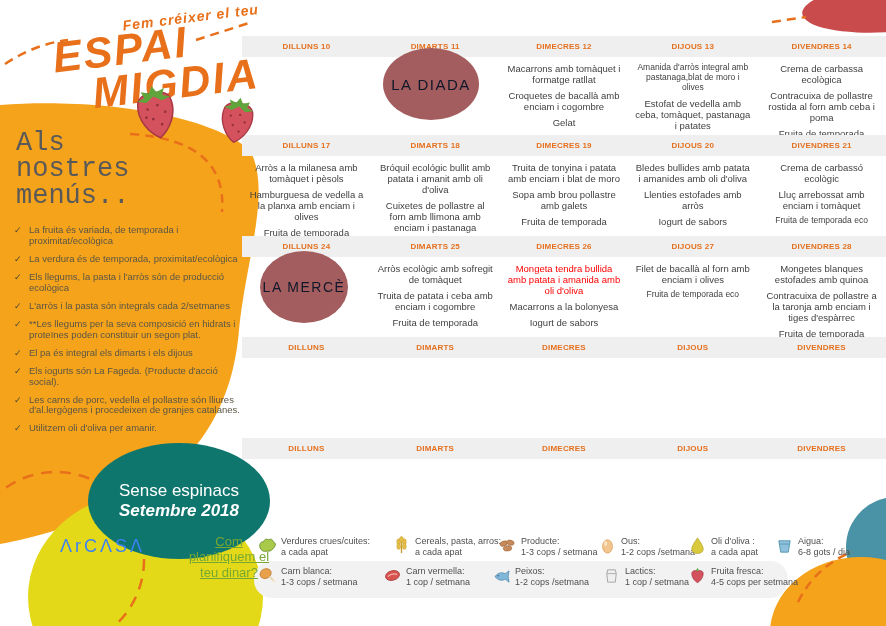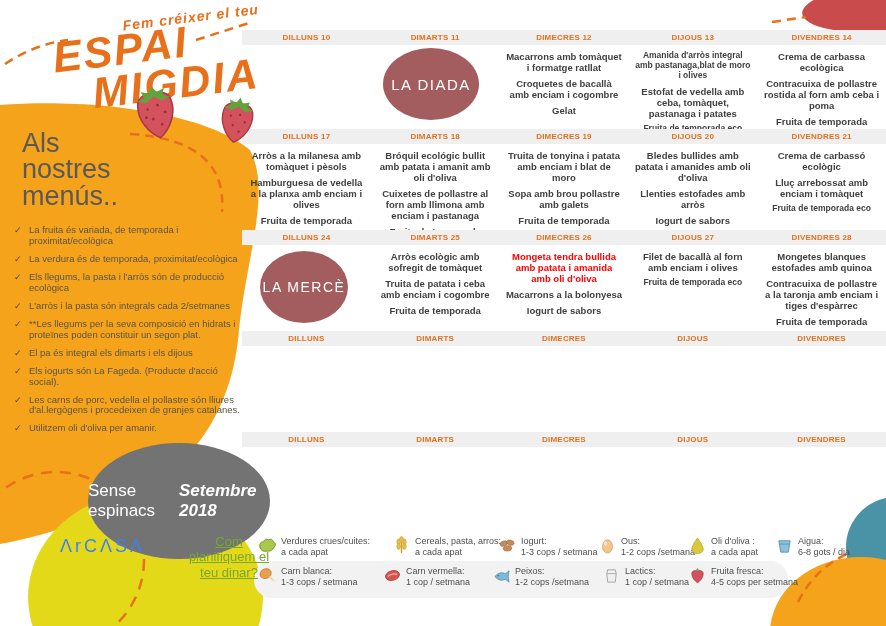--- a/index.html
+++ b/index.html
@@ -5,52 +5,52 @@
   html,body{margin:0;padding:0;background:#fff;}
   #canvas{position:relative;width:886px;height:626px;background:#fff;overflow:hidden;
           font-family:"Liberation Sans",sans-serif;}
   .abs{position:absolute;}
   
   #blob-orange{left:0;top:0;z-index:1;}
   #yellow-circle{left:28px;top:492px;width:235px;height:210px;background:#E3D918;border-radius:50%;z-index:2;}
   #teal-circle{left:846px;top:497px;width:100px;height:100px;background:#4A92A5;border-radius:50%;z-index:2;}
   #br-orange{left:770px;top:557px;width:182px;height:152px;background:#F5A31B;border-radius:50%;z-index:2;}
   #tr-red{left:802px;top:-17px;width:172px;height:49px;background:#C94B4C;border-radius:50%;transform:rotate(-4deg);z-index:2;}
-  #green-badge{left:88px;top:443px;width:182px;height:116px;background:#737373;border-radius:50%;z-index:3;
-               display:flex;flex-direction:row;align-items:center;justify-content:center;color:#fff;}
+  #green-badge{left:88px;top:443px;width:182px;height:116px;background:#0f766e;border-radius:50%;z-index:3;
+               display:flex;flex-direction:column;align-items:center;justify-content:center;color:#fff;}
   #badge-line1{font-size:17px;}
   #badge-line2{font-size:17px;font-weight:bold;font-style:italic;}
   #dashes{left:0;top:0;z-index:3;pointer-events:none;}
   
   #logo{left:40px;top:6px;width:270px;z-index:5;color:#E8701A;}
   #logo-tagline{display:block;margin-left:82px;transform:rotate(-7deg);font-size:14px;font-style:italic;font-weight:bold;letter-spacing:1px;}
   .logo-title{display:block;font-size:43px;font-weight:bold;font-style:italic;letter-spacing:2px;line-height:0.88;transform:rotate(-7deg);}
   #logo-line1{margin-left:12px;margin-top:2px;}
   #logo-line2{margin-left:52px;}
   .strawberry{z-index:6;}
   
   #sidebar{left:14px;top:130px;width:226px;z-index:4;}
-  #sidebar-heading{margin:0 8px 16px;width:110px;font-size:27px;font-weight:normal;color:#595959;line-height:0.98;}
+  #sidebar-heading{margin:0 2px 16px;width:110px;font-size:27px;font-weight:normal;color:#595959;line-height:0.98;font-family:Liberation Mono, monospace;}
   #sidebar-list{list-style:none;margin:0;padding:0;}
   .sidebar-item{position:relative;padding-left:15px;margin-bottom:7px;font-size:9.5px;color:#5A5545;line-height:1.15;}
   .check{position:absolute;left:0;top:0;font-size:9px;color:#4A4733;}
   
   #brand-logo{left:60px;top:536px;z-index:4;color:#3b82f6;font-size:18px;letter-spacing:3px;}
   #question{left:183px;top:534px;width:92px;text-align:center;color:#76A832;font-size:13px;line-height:1.18;z-index:4;text-decoration:underline;}
   
   #menu-grid{left:242px;top:30px;width:644px;height:452px;z-index:4;}
   .week{position:absolute;left:0;width:644px;}
-  .day-band{height:15px;background:#EFEFEF;display:grid;grid-template-columns:repeat(5,1fr);align-items:center;}
+  .day-band{height:21px;background:#EFEFEF;display:grid;grid-template-columns:repeat(5,1fr);align-items:center;margin-top:6px;}
   .day-label{text-align:center;color:#E4701E;font-weight:bold;font-size:8px;letter-spacing:0.2px;}
   .dishes-row{display:grid;grid-template-columns:repeat(5,1fr);}
   .day-cell{padding:1px 6px 0;}
-  .dish{text-align:center;font-weight:bold;font-size:9.5px;color:#3F3F3F;line-height:1.16;margin-top:5px;}
+  .dish{text-align:center;font-weight:normal;font-size:9.5px;color:#3F3F3F;line-height:1.16;margin-top:5px;}
   .dish.red{color:#FE0000;}
   .dish.eco{font-size:8.5px;}
-  .event-circle{position:absolute;background:#A35D5E;border-radius:50%;color:#ffffff;
+  .event-circle{position:absolute;background:#A35D5E;border-radius:50%;color:#0f172a;
                 display:flex;align-items:center;justify-content:center;letter-spacing:1.5px;}
   .week-1 .event-circle{left:141px;top:18px;width:96px;height:72px;font-size:15px;}
   .week-3 .event-circle{left:18px;top:21px;width:88px;height:72px;font-size:14px;}
   
   #legend-pill{left:254px;top:561px;width:534px;height:37px;background:#F2F2F2;border-radius:18px;z-index:3;}
   .legend-item{position:absolute;display:flex;align-items:flex-start;gap:4px;width:118px;z-index:5;}
   .legend-icon{width:19px;height:19px;flex:0 0 auto;display:inline-block;}
   .legend-icon svg{width:19px;height:19px;}
   .legend-text{font-size:9px;color:#4F4F4F;line-height:1.18;}
   .legend-label,.legend-freq{display:block;}
@@ -292,21 +292,21 @@
     </div>
     <div class="legend-item" style="left: 498px; top: 536px;">
       <span class="legend-icon"><svg viewBox="0 0 20 20">
           <g fill="#C98A5B" stroke="#9A6238" stroke-width="0.6">
             <ellipse cx="6" cy="8" rx="4" ry="2.6" transform="rotate(-20 6 8)"></ellipse>
             <ellipse cx="13" cy="7" rx="4" ry="2.6" transform="rotate(15 13 7)"></ellipse>
             <ellipse cx="10" cy="13" rx="4.5" ry="2.8" transform="rotate(-8 10 13)"></ellipse>
           </g>
         </svg></span>
       <span class="legend-text">
-        <span class="legend-label">Iogurt:</span>
+        <span class="legend-label">Producte:</span>
         <span class="legend-freq">1-3 cops / setmana</span>
       </span>
     </div>
     <div class="legend-item" style="left: 598px; top: 536px;">
       <span class="legend-icon"><svg viewBox="0 0 20 20">
           <ellipse cx="10" cy="11" rx="5.2" ry="7" fill="#F2C58E" stroke="#D9A05B" stroke-width="0.8"></ellipse>
           <ellipse cx="8" cy="8" rx="1.6" ry="2.4" fill="#FBE6CB"></ellipse>
         </svg></span>
       <span class="legend-text">
         <span class="legend-label">Ous:</span>

